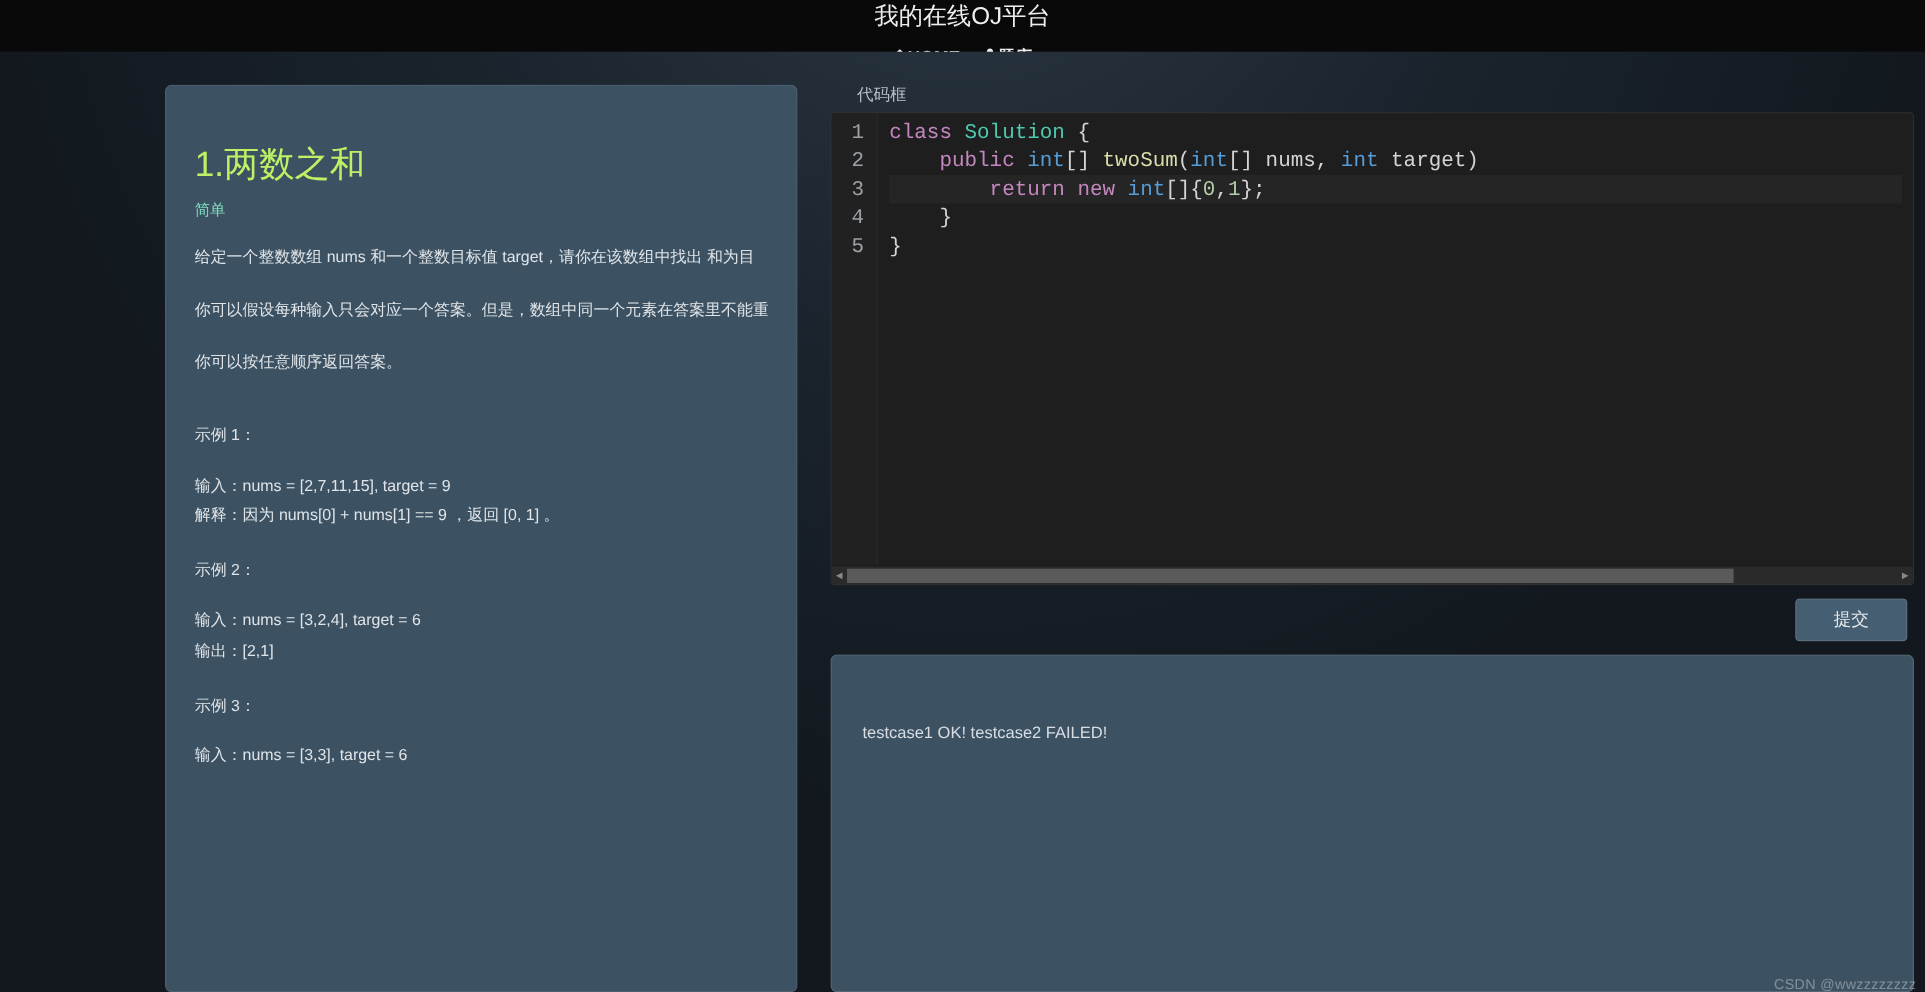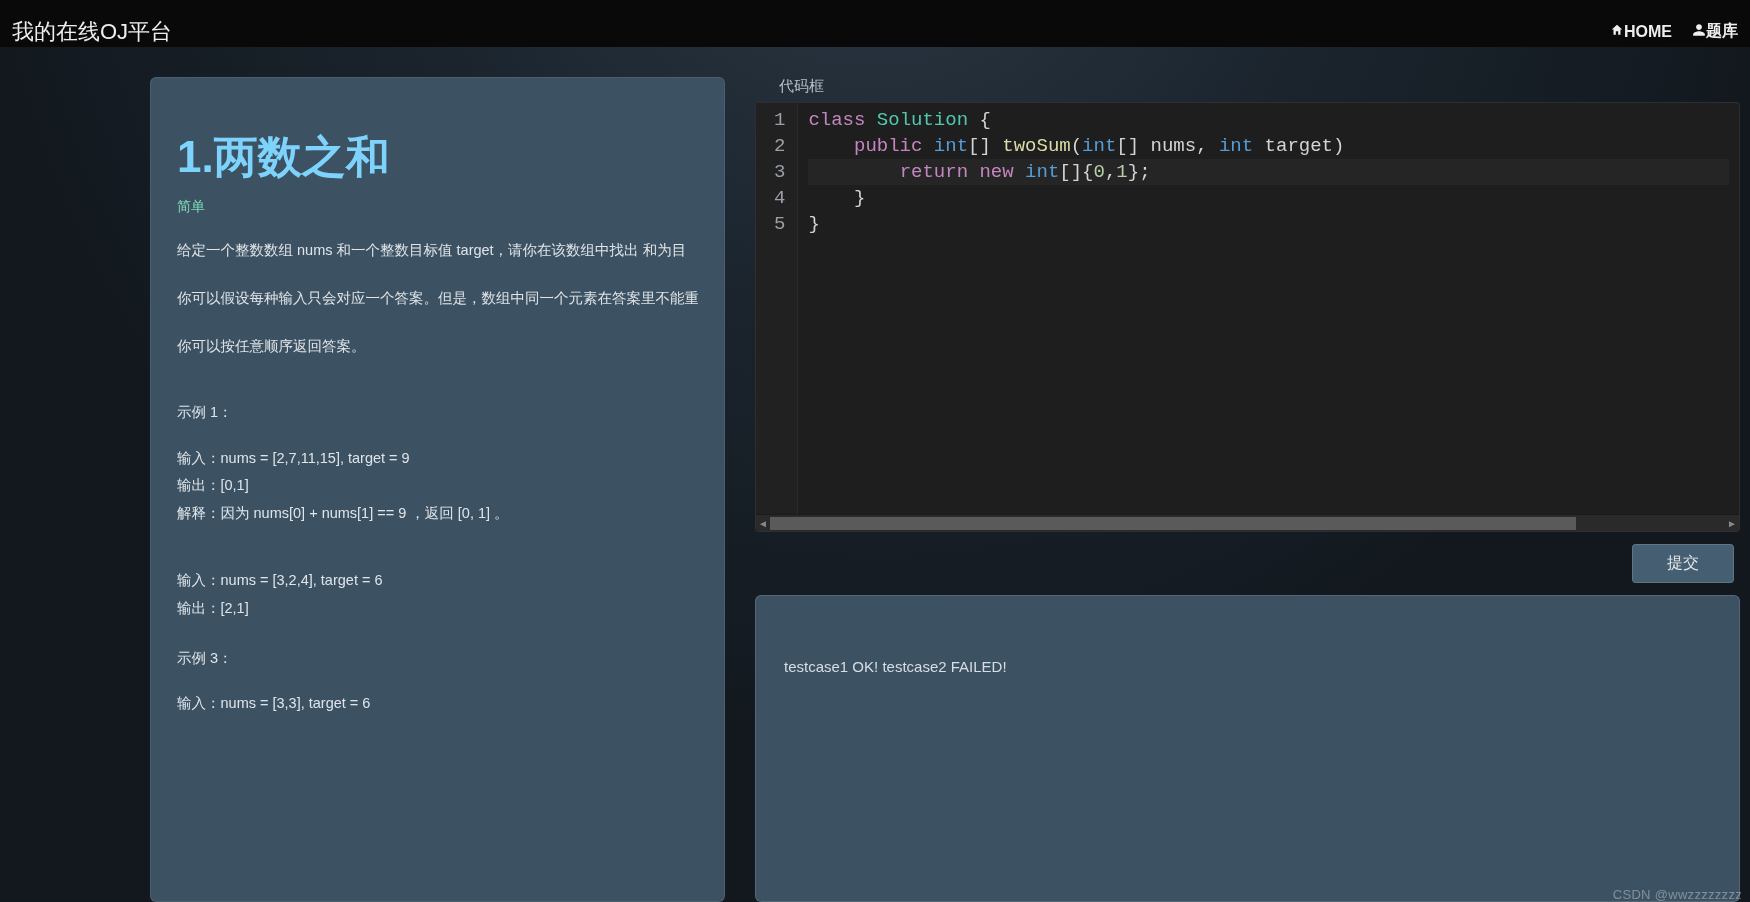--- a/index.html
+++ b/index.html
@@ -12,20 +12,21 @@
   }
   
   .header {
     height: 64px;
     background: rgba(10,10,10,0.95);
     display: flex;
     align-items: center;
     justify-content: space-between;
     padding: 0 12px;
     border-bottom: 1px solid rgba(255,255,255,0.03);
+    flex-direction: column;
   }
   .site-title {
     color: #eee;
     font-size: 22px;
     font-weight: 400;
   }
   .nav-right { display: flex; gap: 20px; align-items: center; }
   .nav-item {
     display: flex; align-items: center; gap: 0;
     color: #eee; font-size: 16px; font-weight: 700;
@@ -47,21 +48,21 @@
     border-radius: 6px;
   }
   
   .problem-panel {
     width: 575px;
     height: 100%;
     padding: 50px 26px 20px 26px;
     overflow: hidden;
     position: relative;
   }
-  .problem-title { font-size: 44px; font-weight: 700; color: #7dd3fc; margin-bottom: 10px; }
+  .problem-title { font-size: 32px; font-weight: 400; color: #bef264; margin-bottom: 10px; }
   .difficulty { font-size: 14px; color: #7fdcbd; margin-bottom: 24px; display: inline-block; }
   .desc p { font-size: 14.5px; color: #e0e4e8; line-height: 1.5; margin-bottom: 26px; white-space: nowrap; overflow: hidden; }
   .examples { margin-top: 42px; font-size: 14.5px; color: #e0e4e8; line-height: 1.9; }
   .examples .blk { margin-bottom: 22px; }
   
   .right-col { flex: 1; min-width: 0; display: flex; flex-direction: column; height: 100%; }
   .code-label { font-size: 15px; color: #b8bfc6; padding: 0 0 6px 24px; }
   .editor-panel {
     border: 1px solid rgba(255,255,255,0.08);
     border-radius: 4px;
@@ -179,24 +180,24 @@
     <div class="desc">
       <p>给定一个整数数组 nums 和一个整数目标值 target，请你在该数组中找出 和为目</p>
       <p>你可以假设每种输入只会对应一个答案。但是，数组中同一个元素在答案里不能重</p>
       <p>你可以按任意顺序返回答案。</p>
     </div>
     <div class="examples" id="examples-host">
         <div class="blk">
           <div>示例 1：</div>
           <div style="height: 18px;"></div>
           <div>输入：nums = [2,7,11,15], target = 9</div>
-          <div>输出：[0,1]</div>
           <div>解释：因为 nums[0] + nums[1] == 9 ，返回 [0, 1] 。</div>
         </div>
         <div class="blk">
+          <div>示例 2：</div>
           <div style="height: 18px;"></div>
           <div>输入：nums = [3,2,4], target = 6</div>
           <div>输出：[2,1]</div>
         </div>
         <div class="blk">
           <div>示例 3：</div>
           <div style="height: 18px;"></div>
           <div>输入：nums = [3,3], target = 6</div>
         </div>
       </div>

